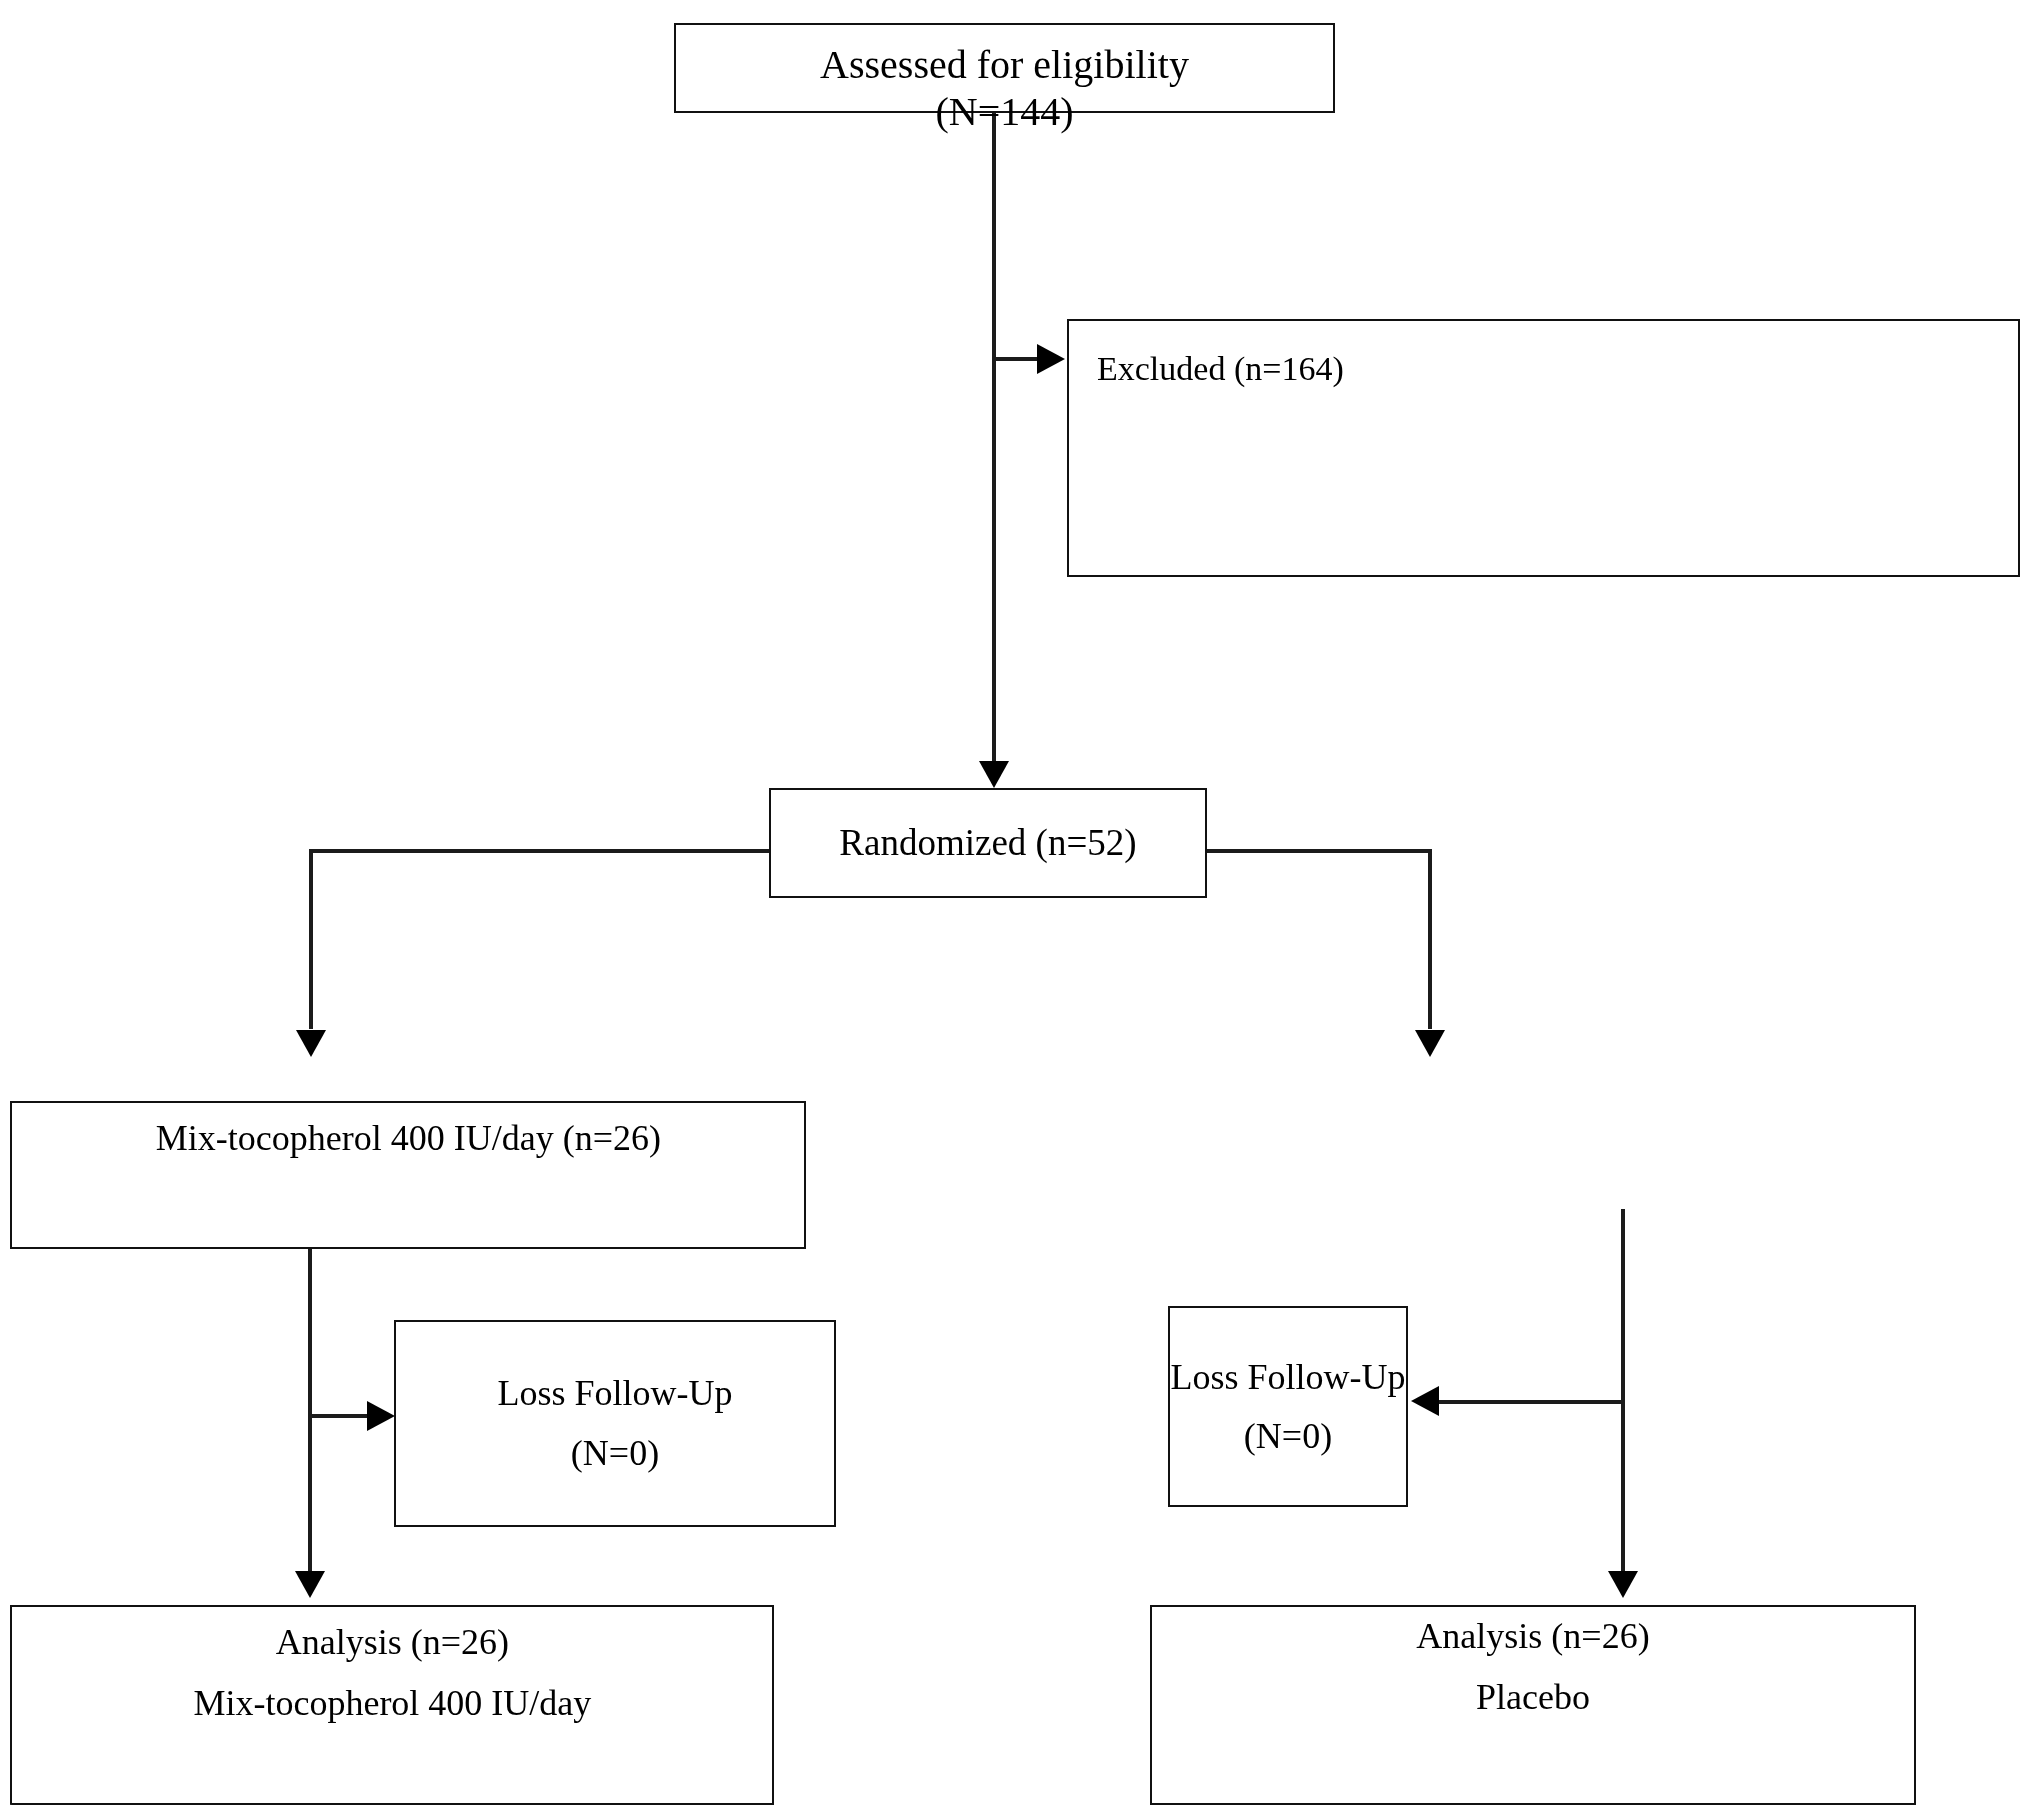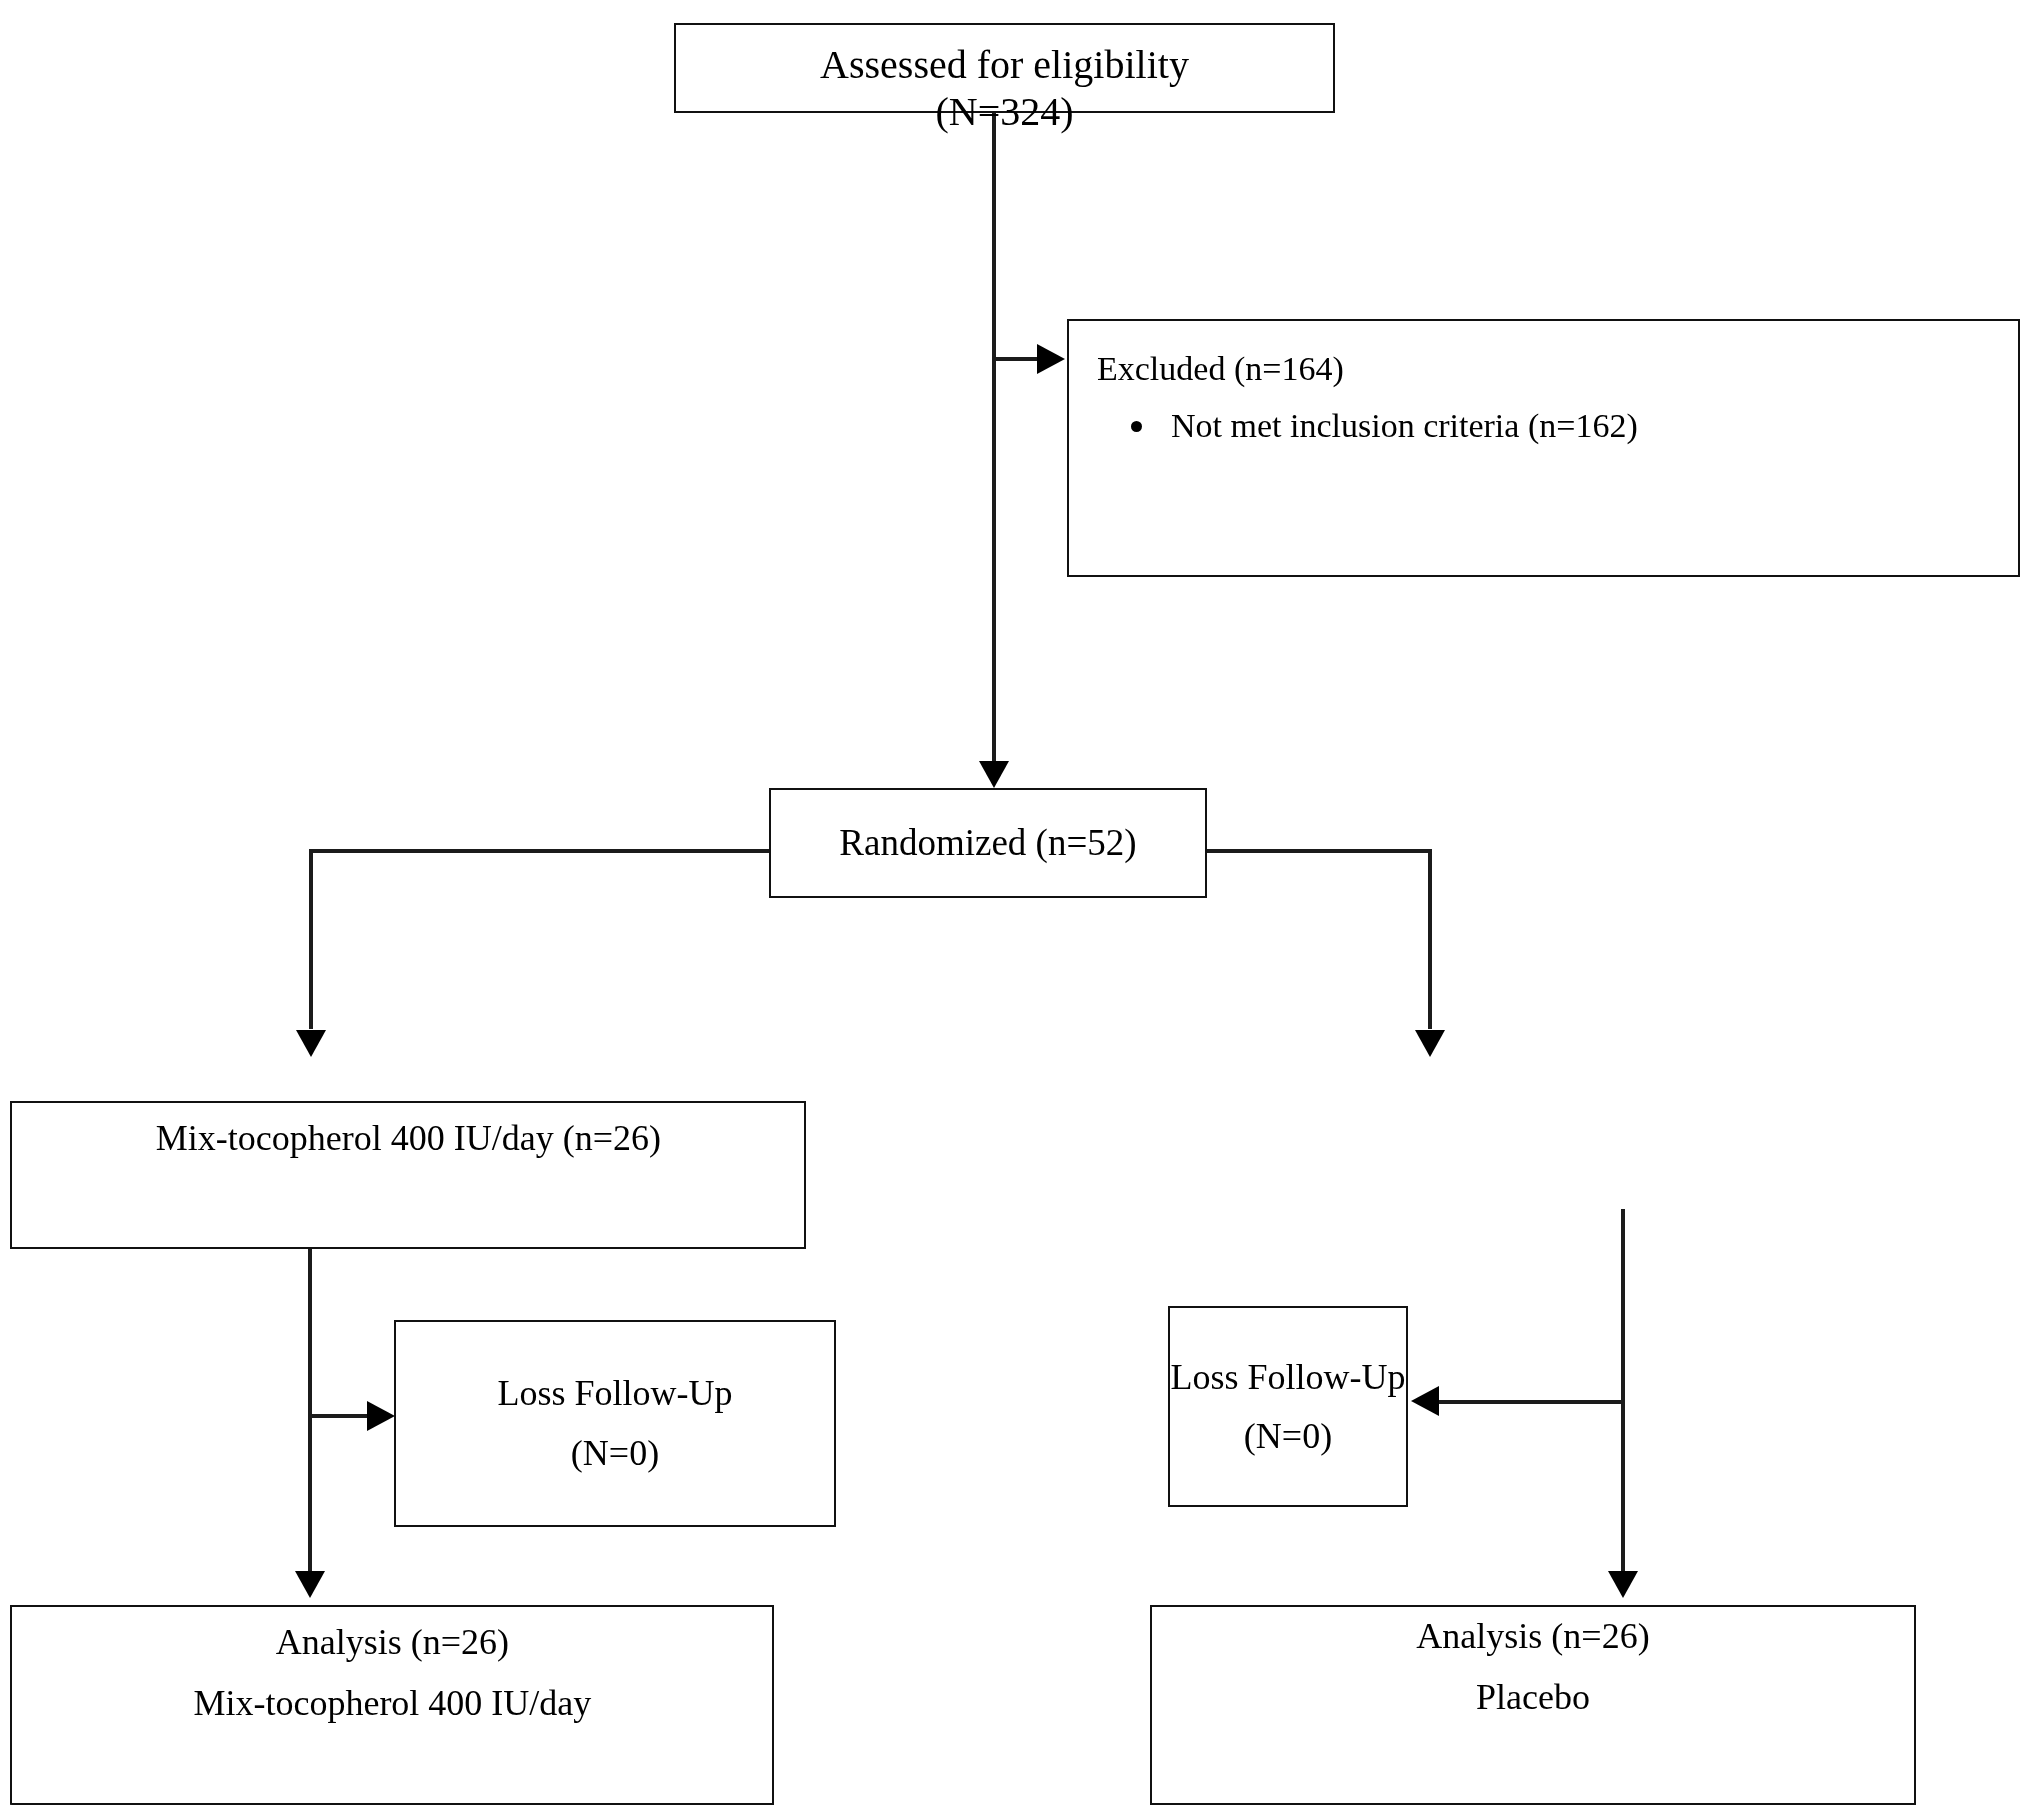--- a/index.html
+++ b/index.html
@@ -182,27 +182,26 @@
   <div class="arrow-right" style="left:367px; top:1401px;"></div>
 
   <div class="vline" style="left:1621px; top:1209px; height:363px;"></div>
   <div class="arrow-down" style="left:1608px; top:1571px;"></div>
 
   <div class="hline" style="left:1439px; top:1400px; width:184px;"></div>
   <div class="arrow-left" style="left:1411px; top:1386px;"></div>
 
   <div class="box" id="box-assessed">
     <span class="line">Assessed for eligibility</span>
-    <span class="line">(N=324)</span>
+    <span class="line">(N=144)</span>
   </div>
 
   <div class="box" id="box-excluded">
     <span class="head">Excluded (n=164)</span>
     <ul>
-      <li>Not met inclusion criteria  (n=162)</li>
     </ul>
   </div>
 
   <div class="box" id="box-randomized">
     <span class="line">Randomized (n=52)</span>
   </div>
 
   <div class="box" id="box-arm-left">
     <span class="line">Mix-tocopherol 400 IU/day (n=26)</span>
   </div>

